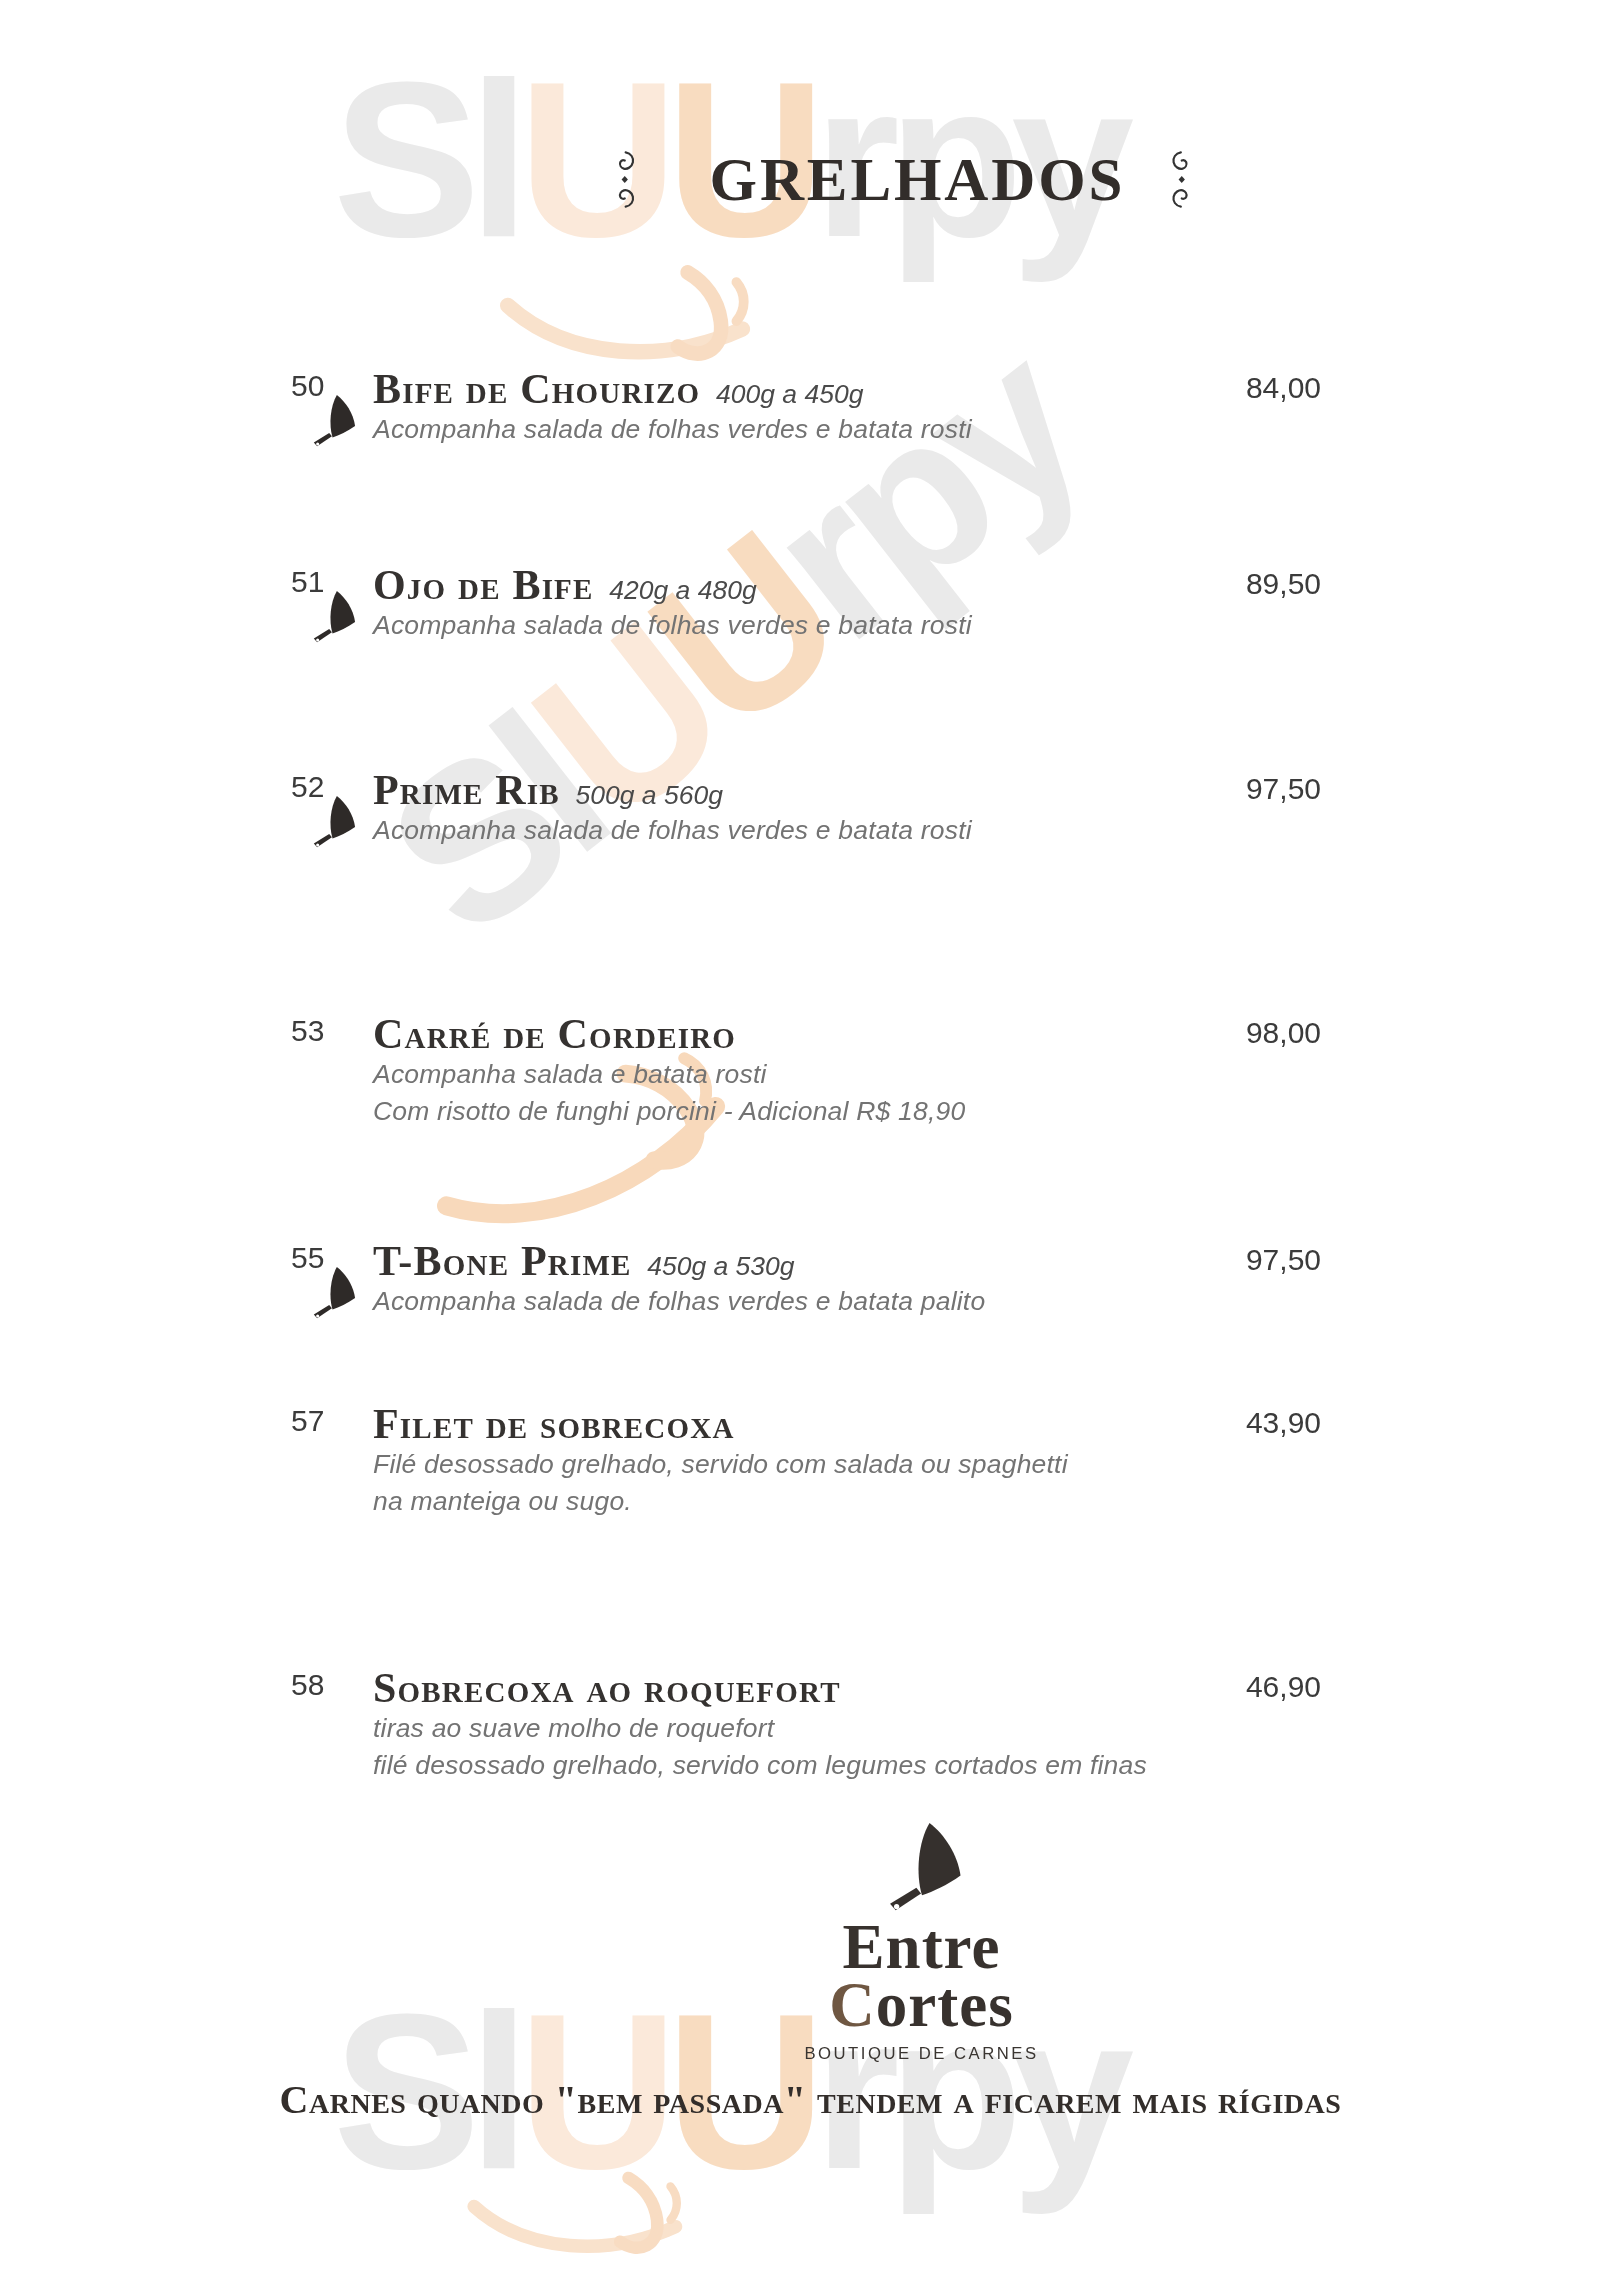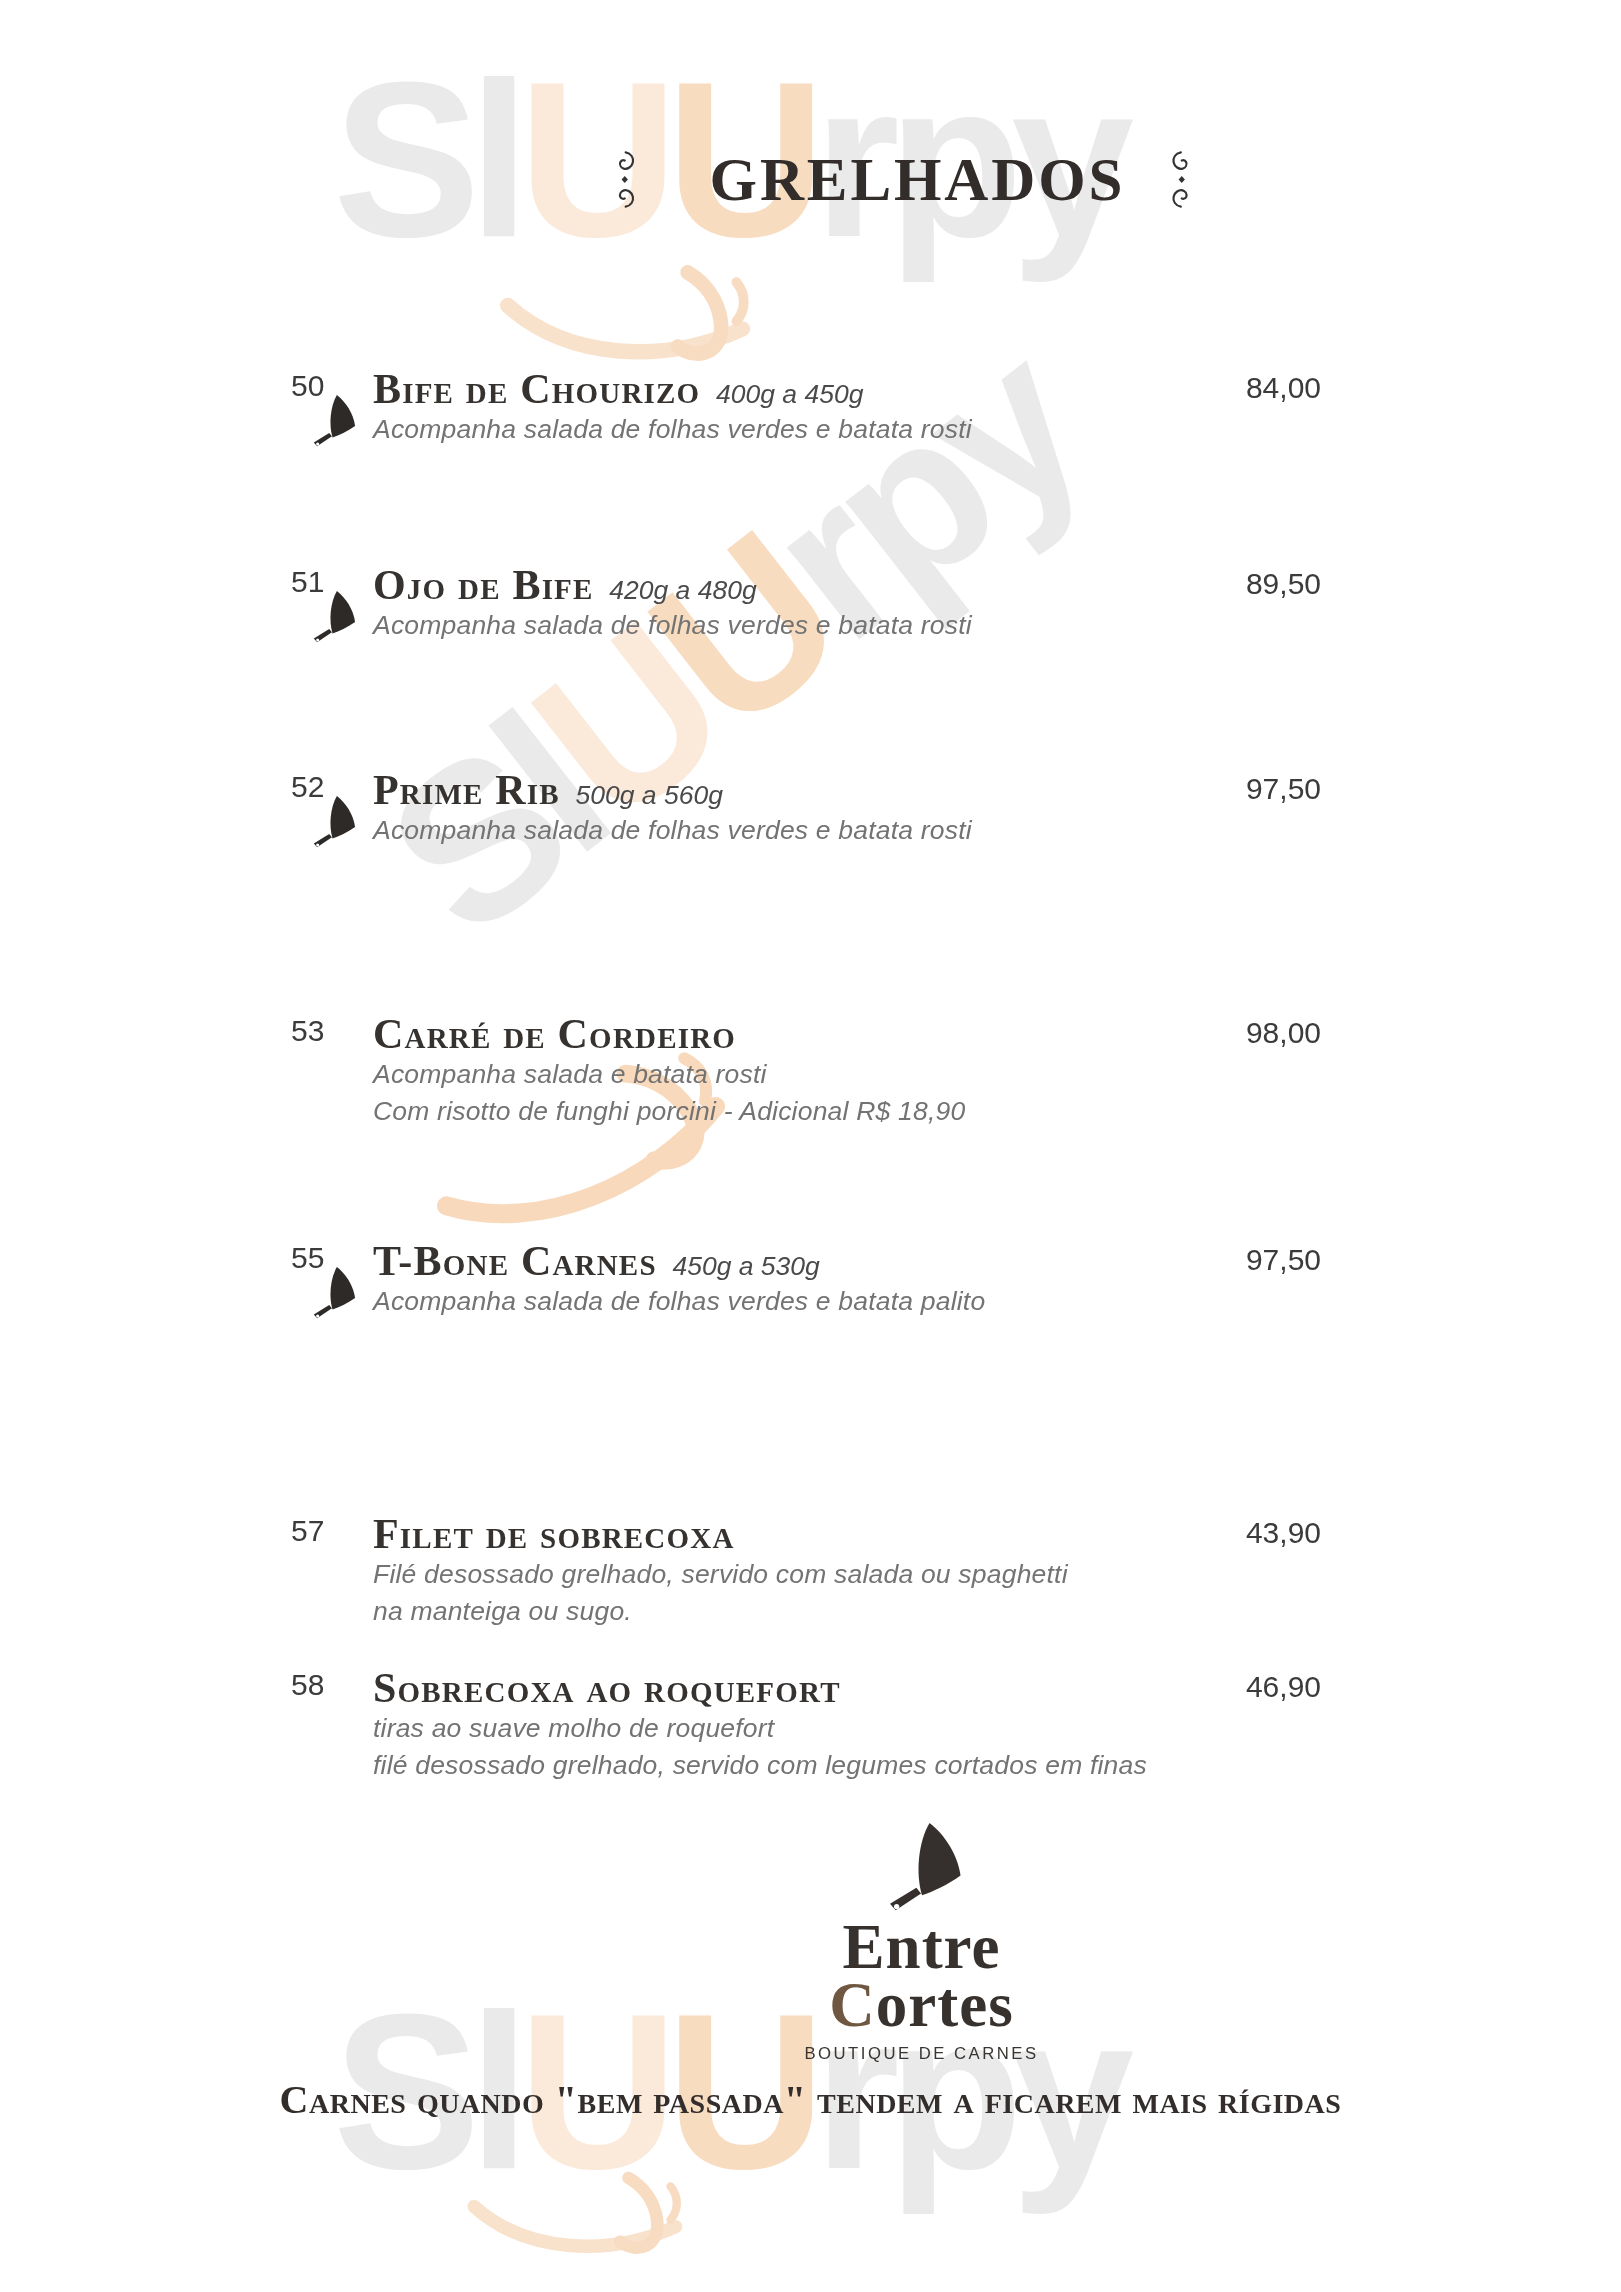--- a/index.html
+++ b/index.html
@@ -173,29 +173,29 @@
     <div class="iprice">98,00</div>
   </div>
 
   <div class="item" style="top:1237px">
     <div class="num">55</div>
     <svg class="cleaver" viewBox="0 0 100 100">
       <path d="M58,2 C74,14 88,36 91,58 C77,68 62,75 50,79 C43,56 46,22 58,2 Z" fill="#2e2a28"></path>
       <path d="M49,77 L22,95 L16,88 L44,71 Z" fill="#2e2a28"></path>
       <circle cx="23" cy="91" r="2.8" fill="#ffffff"></circle>
     </svg>
-    <div class="titlerow"><span class="iname">T-Bone Carnes</span><span class="iweight">450g a 530g</span></div>
+    <div class="titlerow"><span class="iname">T-Bone Prime</span><span class="iweight">450g a 530g</span></div>
     <div class="idesc">
       <div>Acompanha salada de folhas verdes e batata palito</div>
       <div></div>
     </div>
     <div class="iprice">97,50</div>
   </div>
 
-  <div class="item" style="top:1510px">
+  <div class="item" style="top:1400px">
     <div class="num">57</div>
     <div class="titlerow"><span class="iname">Filet de sobrecoxa</span><span class="iweight"></span></div>
     <div class="idesc">
       <div>Filé desossado grelhado, servido com salada ou spaghetti</div>
       <div>na manteiga ou sugo.</div>
     </div>
     <div class="iprice">43,90</div>
   </div>
 
   <div class="item" style="top:1664px">

